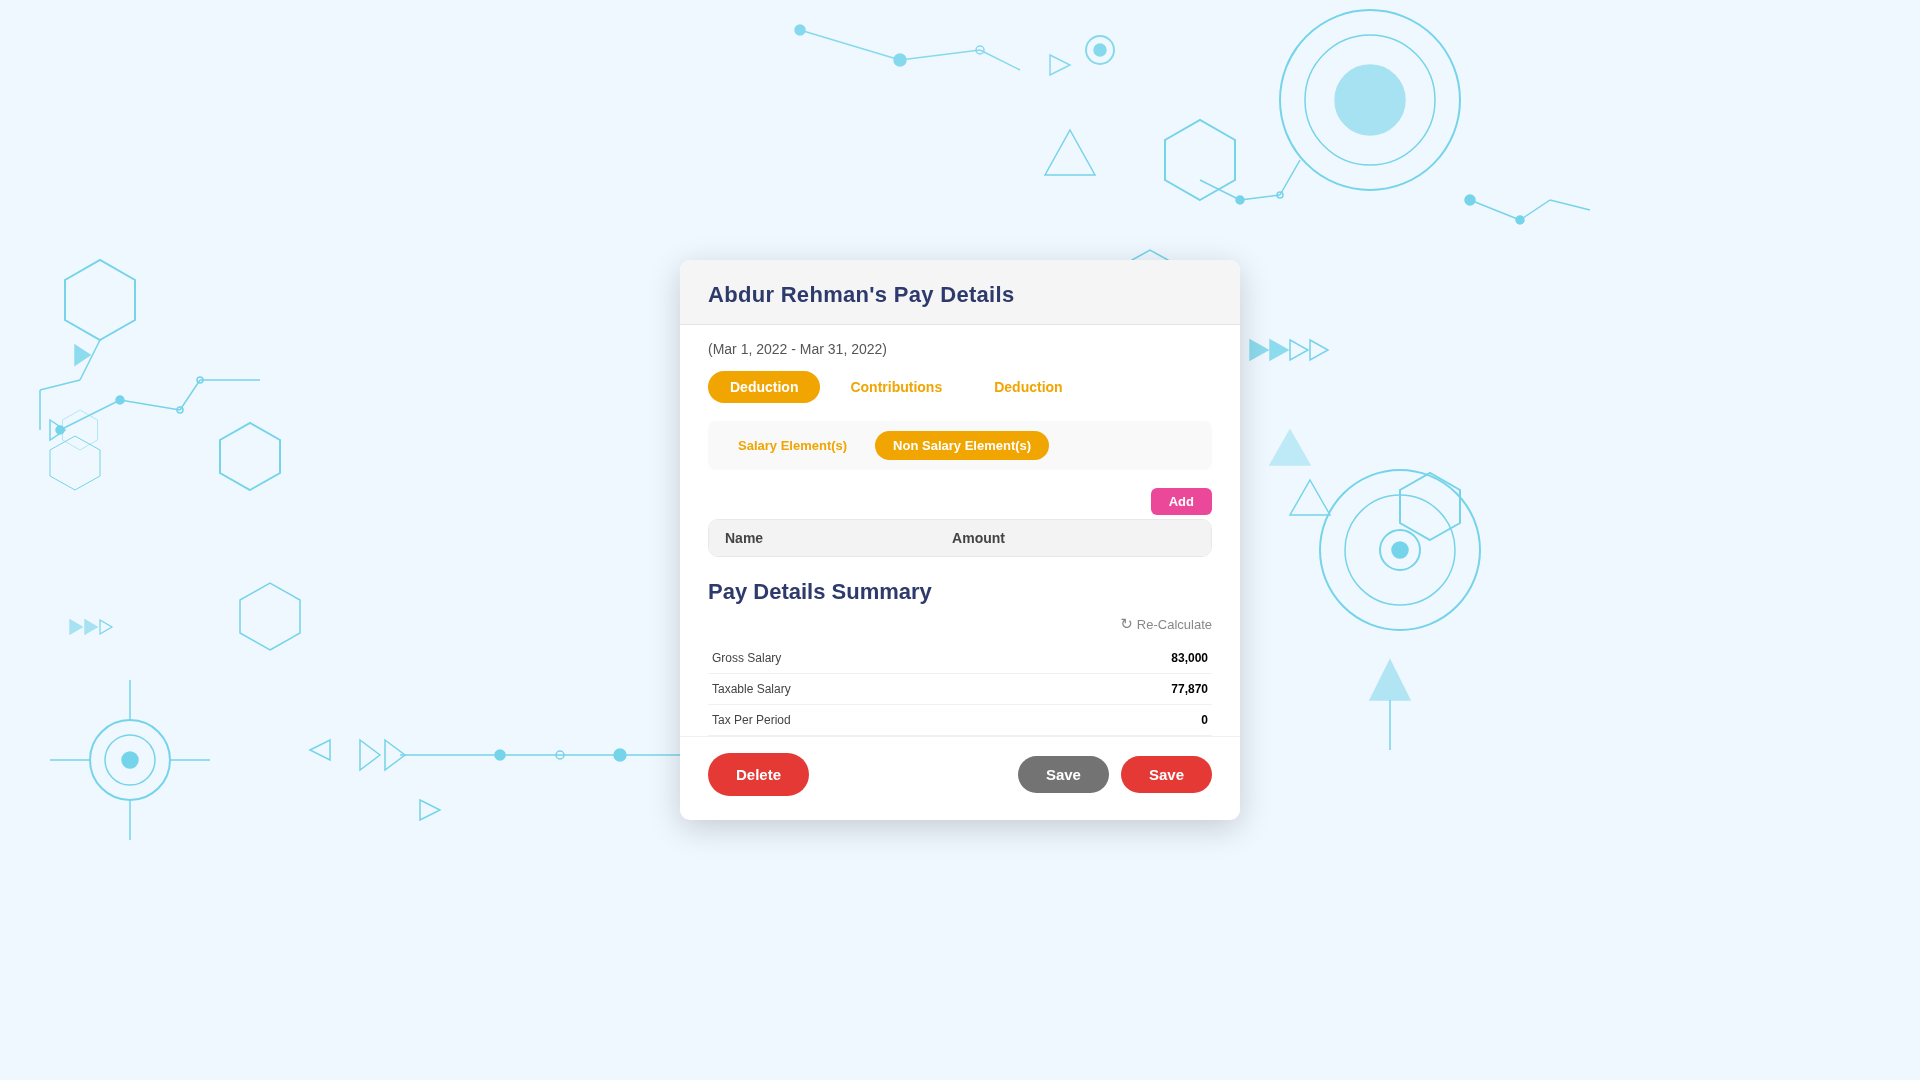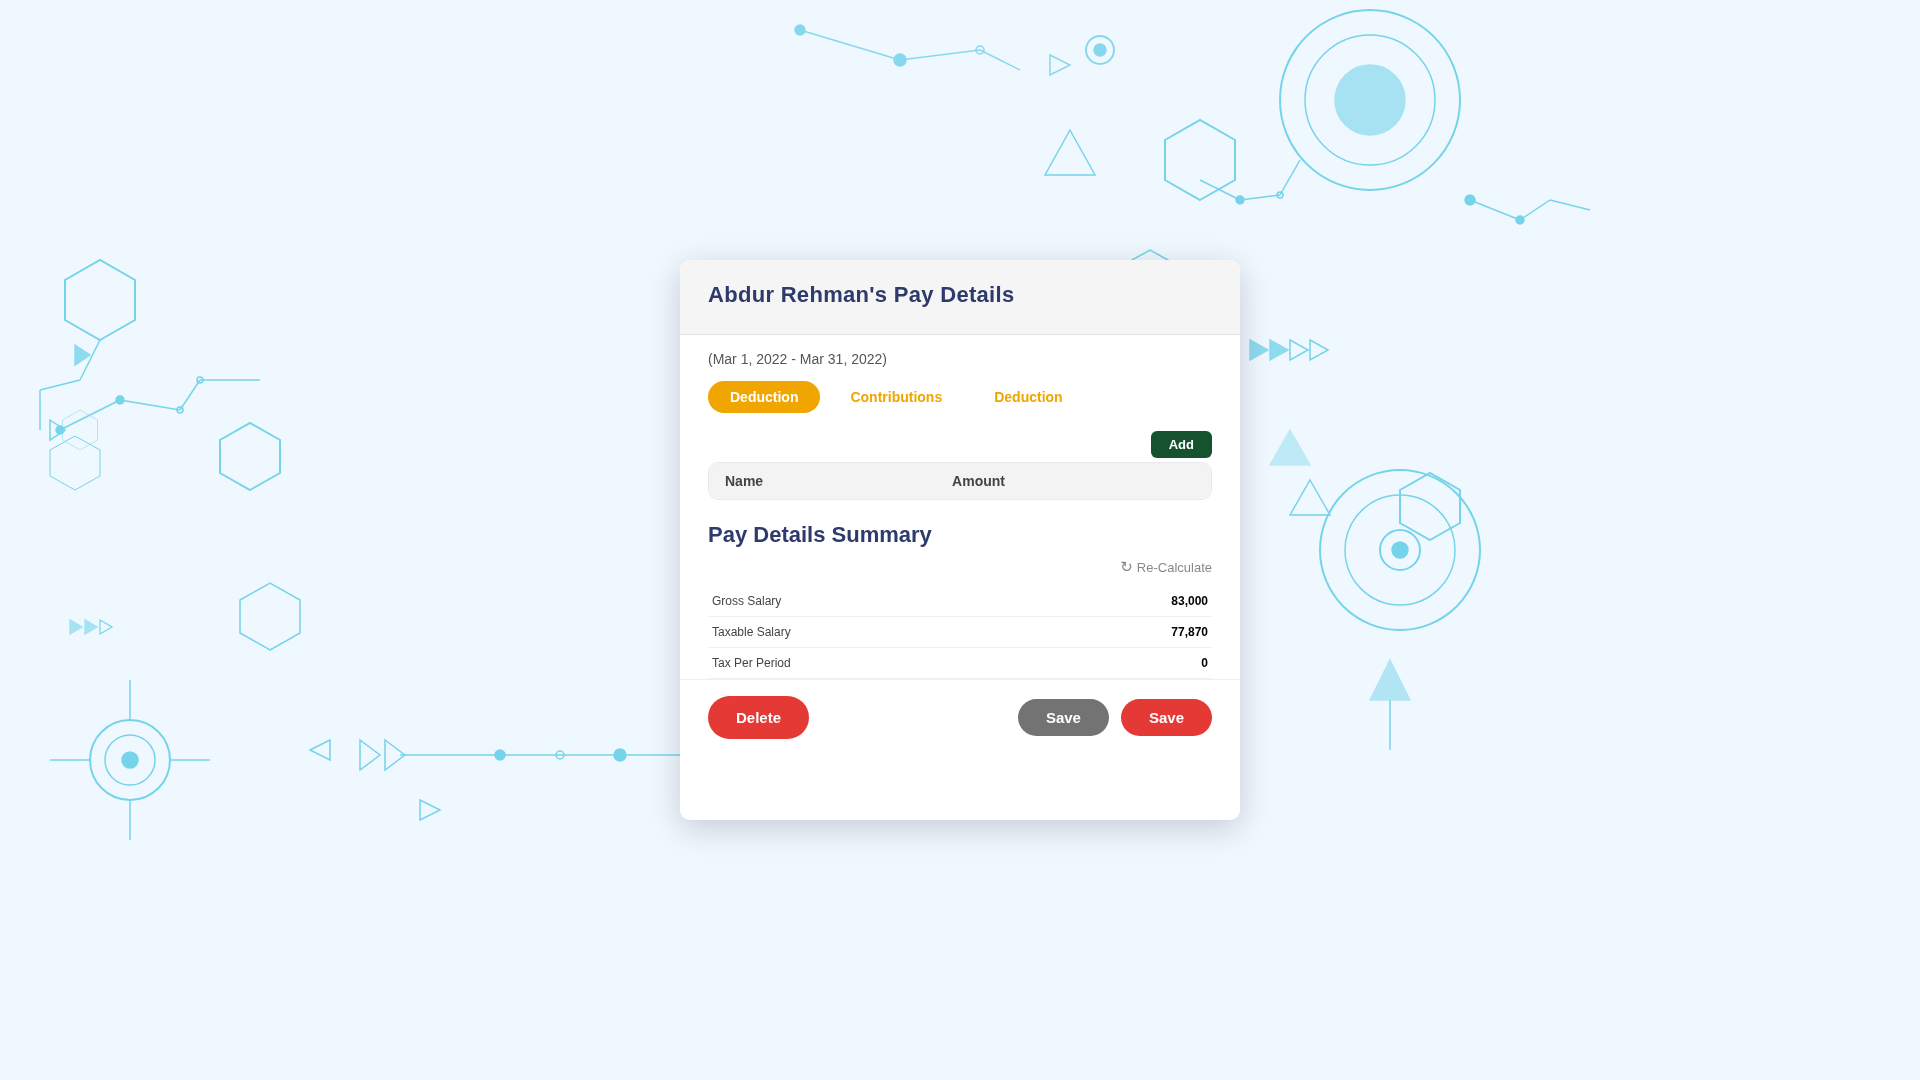--- a/index.html
+++ b/index.html
@@ -30,21 +30,21 @@
       box-shadow: 0 8px 32px rgba(0,0,0,0.18);
       width: 560px;
       min-height: 560px;
       padding: 0;
       overflow: hidden;
       position: relative;
     }
 
     .modal-header {
       background: #f5f5f5;
-      padding: 22px 28px 26px 28px;
+      padding: 22px 28px 16px 28px;
       border-bottom: 1px solid #e5e5e5;
     }
 
     .modal-title {
       font-size: 22px;
       font-weight: 700;
       color: #2d3a6b;
       letter-spacing: 0.3px;
     }
 
@@ -112,21 +112,21 @@
     }
 
     
     .add-btn-row {
       display: flex;
       justify-content: flex-end;
       margin-bottom: 4px;
     }
 
     .add-btn {
-      background: #14532d;
+      background: #ec4899;
       color: #fff;
       border: none;
       border-radius: 6px;
       padding: 6px 18px;
       font-size: 13px;
       font-weight: 600;
       cursor: pointer;
     }
 
     
@@ -400,20 +400,24 @@
     <div class="modal-body">
 
       <div class="date-range">(Mar 1, 2022 - Mar 31, 2022)</div>
 
       <div class="tabs">
         <button class="tab active">Deduction</button>
         <button class="tab">Contributions</button>
         <button class="tab">Deduction</button>
       </div>
 
+      <div class="sub-tabs">
+        <button class="sub-tab">Salary Element(s)</button>
+        <button class="sub-tab active">Non Salary Element(s)</button>
+      </div>
 
       <div class="add-btn-row">
         <button class="add-btn">Add</button>
       </div>
 
       <div class="table-container">
         <table>
           <thead>
             <tr>
               <th>Name</th>

